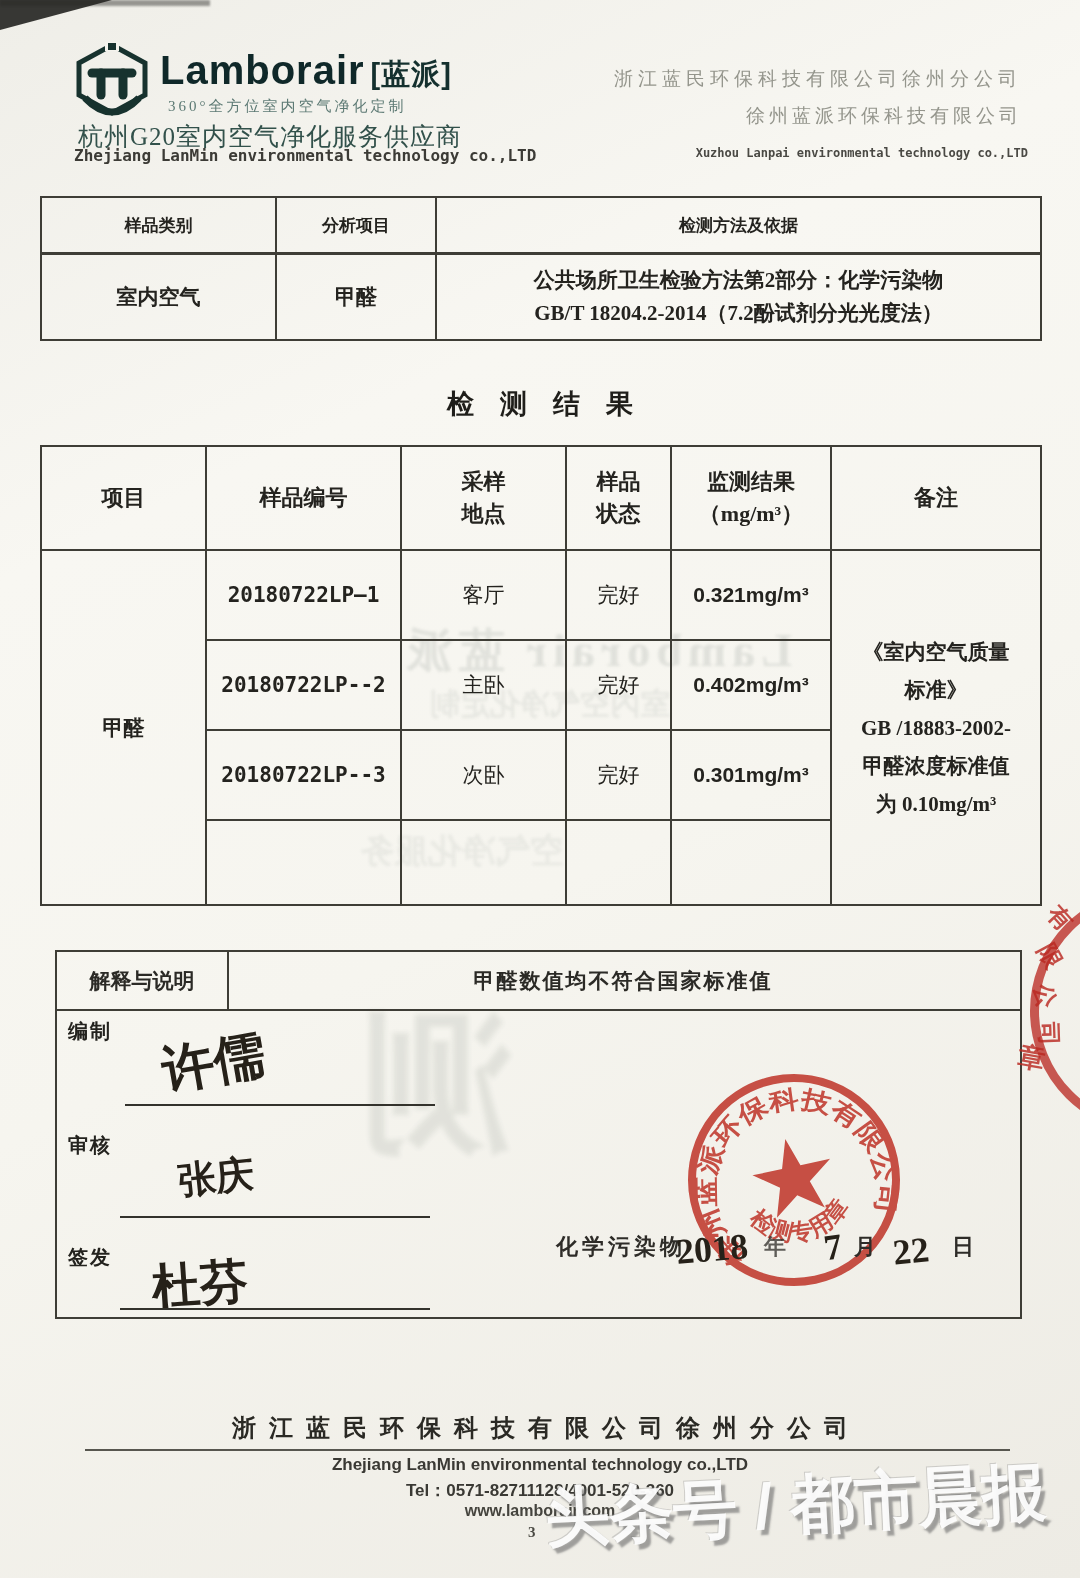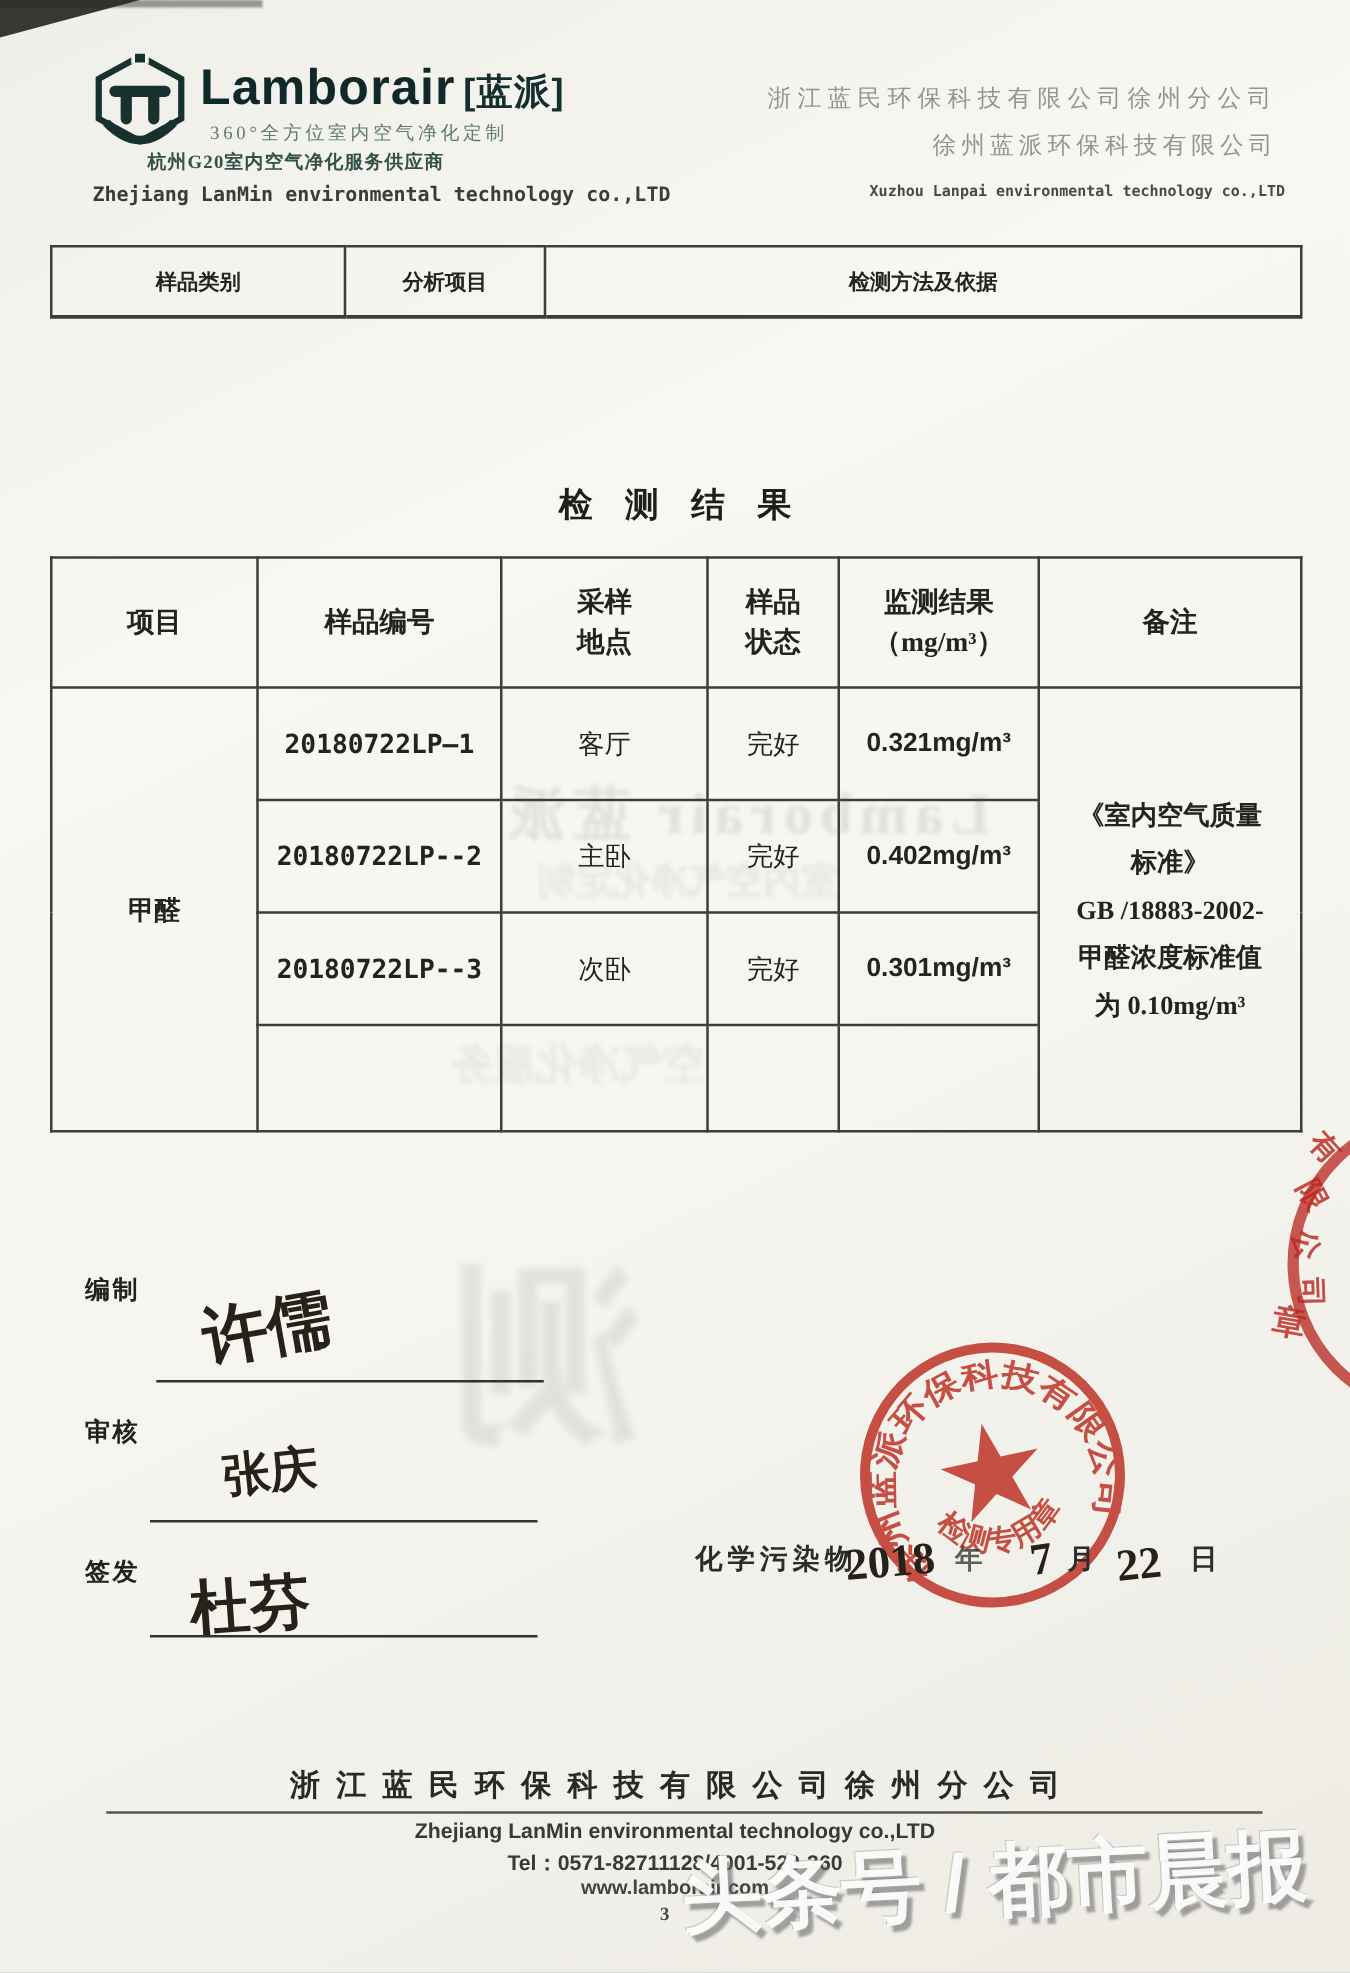--- a/index.html
+++ b/index.html
@@ -9,21 +9,21 @@
     font-family:"Liberation Serif",serif;color:#2b2a26;
   }
   .abs{position:absolute;}
   .mono{font-family:"DejaVu Sans Mono",monospace;}
   .sans{font-family:"Liberation Sans",sans-serif;}
   .hand{font-family:cursive;color:#262119;}
   .brand-text{left:160px;top:48px;font-size:40px;font-weight:bold;color:#0f2829;
     font-family:"Liberation Sans",sans-serif;letter-spacing:1px;}
   .brand-tag{font-size:29px;font-weight:bold;color:#14302e;margin-left:6px;}
   .tagline{left:168px;top:97px;font-size:15px;color:#5d7a74;letter-spacing:3px;}
-  .supplier{left:78px;top:120px;font-size:15px;font-weight:bold;color:#32514b;letter-spacing:1px;margin-left:40px;}
+  .supplier{left:78px;top:120px;font-size:25px;font-weight:normal;color:#32514b;letter-spacing:1px;}
   .en-left{left:74px;top:146px;font-size:16px;font-weight:bold;color:#3c3b36;}
   .cn-right1{right:58px;top:66px;font-size:19px;color:#94958c;letter-spacing:5px;}
   .cn-right2{right:58px;top:103px;font-size:19px;color:#94958c;letter-spacing:4px;}
   .en-right{right:52px;top:146px;font-size:12px;font-weight:bold;color:#4a4944;}
   
   table{border-collapse:collapse;table-layout:fixed;}
   .doc-table td{border:2px solid #3e3d36;text-align:center;vertical-align:middle;
     font-size:21px;color:#24231f;}
   .method-table{left:40px;top:196px;}
   .method-table td{font-weight:bold;}
@@ -106,20 +106,28 @@
     <colgroup>
         <col style="width:235px">
         <col style="width:160px">
         <col style="width:605px">
       </colgroup>
     <tbody>
         <tr>
       <td class="hdr">样品类别</td>
       <td class="hdr">分析项目</td>
       <td class="hdr">检测方法及依据</td>
+    </tr>
+    <tr style="height:86px;">
+      <td>室内空气</td>
+      <td>甲醛</td>
+      <td>
+        <div class="method-line">公共场所卫生检验方法第2部分：化学污染物</div>
+        <div class="method-line">GB/T 18204.2-2014（7.2酚试剂分光光度法）</div>
+      </td>
     </tr>
   </tbody>
     </table>
 
   <div class="abs results-title">检测结果</div>
 
   <div class="abs ghost" style="left:400px;top:620px;font-size:46px;letter-spacing:6px;">Lamborair 蓝派</div>
   <div class="abs ghost" style="left:430px;top:684px;font-size:30px;opacity:.7;">室内空气净化定制</div>
   <div class="abs ghost" style="left:360px;top:828px;font-size:34px;opacity:.6;">空气净化服务</div>
 
@@ -172,20 +180,26 @@
       <td class="id-cell"></td>
       <td></td>
       <td></td>
       <td class="res-cell"></td>
     </tr>
   </tbody>
     </table>
 
   <div class="abs ghost" style="left:360px;top:985px;font-size:150px;opacity:.85;filter:blur(2.5px);">测</div>
 
+  <div class="abs bottom-box">
+    <div class="notes-row">
+      <div class="notes-label">解释与说明</div>
+      <div class="notes-content">甲醛数值均不符合国家标准值</div>
+    </div>
+  </div>
 
   <div class="abs sig-label" style="left:68px;top:1018px;">编制</div>
   <div class="abs hand" style="left:162px;top:1028px;font-size:52px;transform:rotate(-10deg);font-weight:bold;">许儒</div>
   <div class="abs sig-line" style="left:125px;top:1104px;width:310px;"></div>
 
   <div class="abs sig-label" style="left:68px;top:1132px;">审核</div>
   <div class="abs hand" style="left:178px;top:1152px;font-size:38px;transform:rotate(-6deg);font-weight:bold;">张庆</div>
   <div class="abs sig-line" style="left:120px;top:1216px;width:310px;"></div>
 
   <div class="abs sig-label" style="left:68px;top:1244px;">签发</div>

